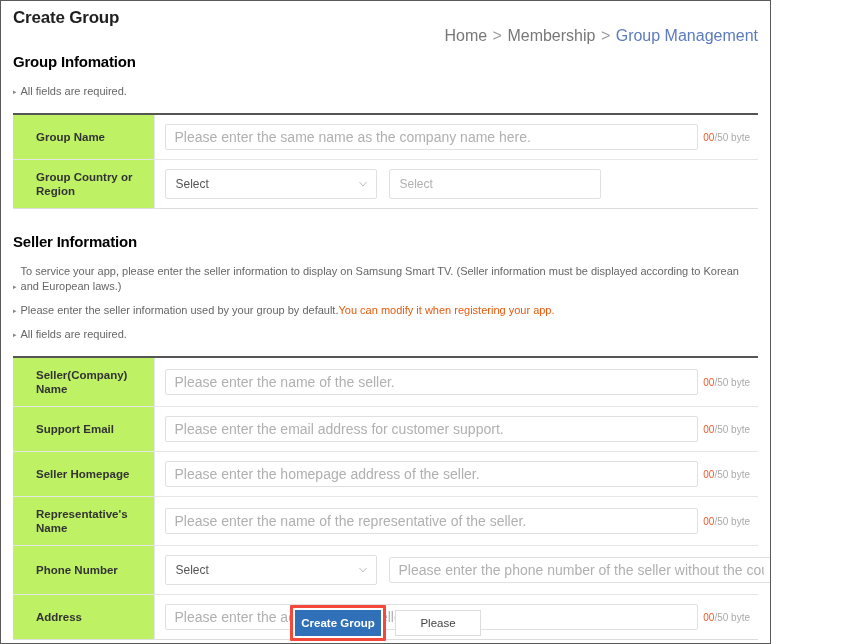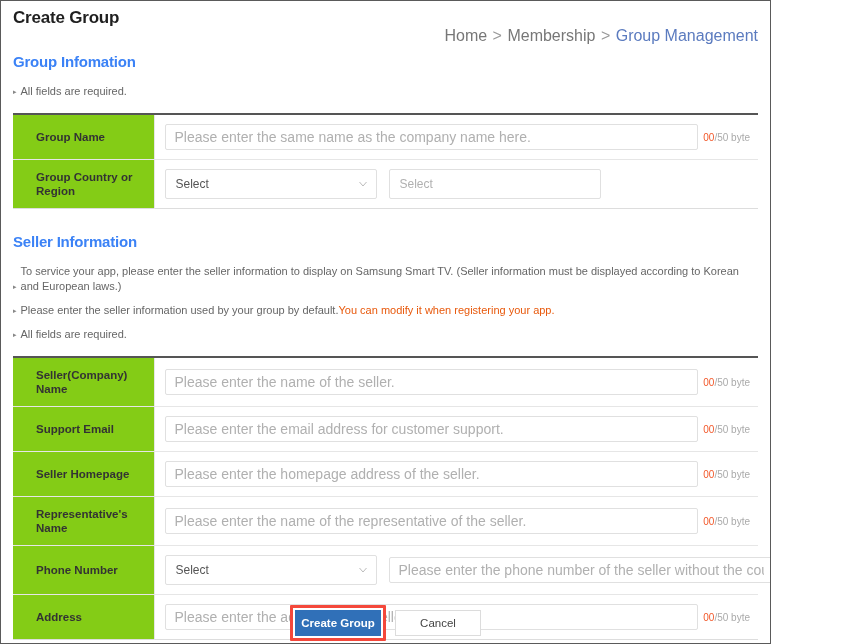--- a/index.html
+++ b/index.html
@@ -44,21 +44,21 @@
     white-space: nowrap;
   }
   .breadcrumb .crumb { color: #777777; }
   .breadcrumb .sep { color: #999999; padding: 0 1px; }
   .breadcrumb .crumb.current { color: #5b7bbf; }
 
   
   .section-title {
     font-size: 15px;
     font-weight: bold;
-    color: #3b82f6;
+    color: #000000;
     margin: 18px 0 0 0;
     letter-spacing: -0.2px;
   }
   .notice-list { margin: 14px 0 0 0; }
   .notice {
     font-size: 11px;
     color: #666666;
     line-height: 15px;
     margin-bottom: 9px;
     display: flex;
@@ -79,21 +79,21 @@
     border-collapse: collapse;
     border-top: 2px solid #555555;
     border-bottom: 1px solid #dddddd;
     margin-top: 14px;
     table-layout: fixed;
   }
   .form-table tr { border-bottom: 1px solid #e6e6e6; }
   .form-table tr:last-child { border-bottom: none; }
   .form-table th {
     width: 141px;
-    background: #84cc16;
+    background: #bef264;
     border-right: 1px solid #e6e6e6;
     text-align: left;
     font-size: 11.5px;
     font-weight: bold;
     color: #333333;
     padding: 10px 0 10px 23px;
     vertical-align: middle;
     line-height: 14px;
   }
   .form-table td {
@@ -371,16 +371,16 @@
         </div>
       </td>
     </tr>
   </tbody>
     </table>
 
   <div class="btn-bar">
     <div class="annot">
       <button class="btn-primary">Create Group</button>
     </div>
-    <button class="btn-default">Cancel</button>
+    <button class="btn-default">Please</button>
   </div>
 
 </div>
 
 </body></html>

